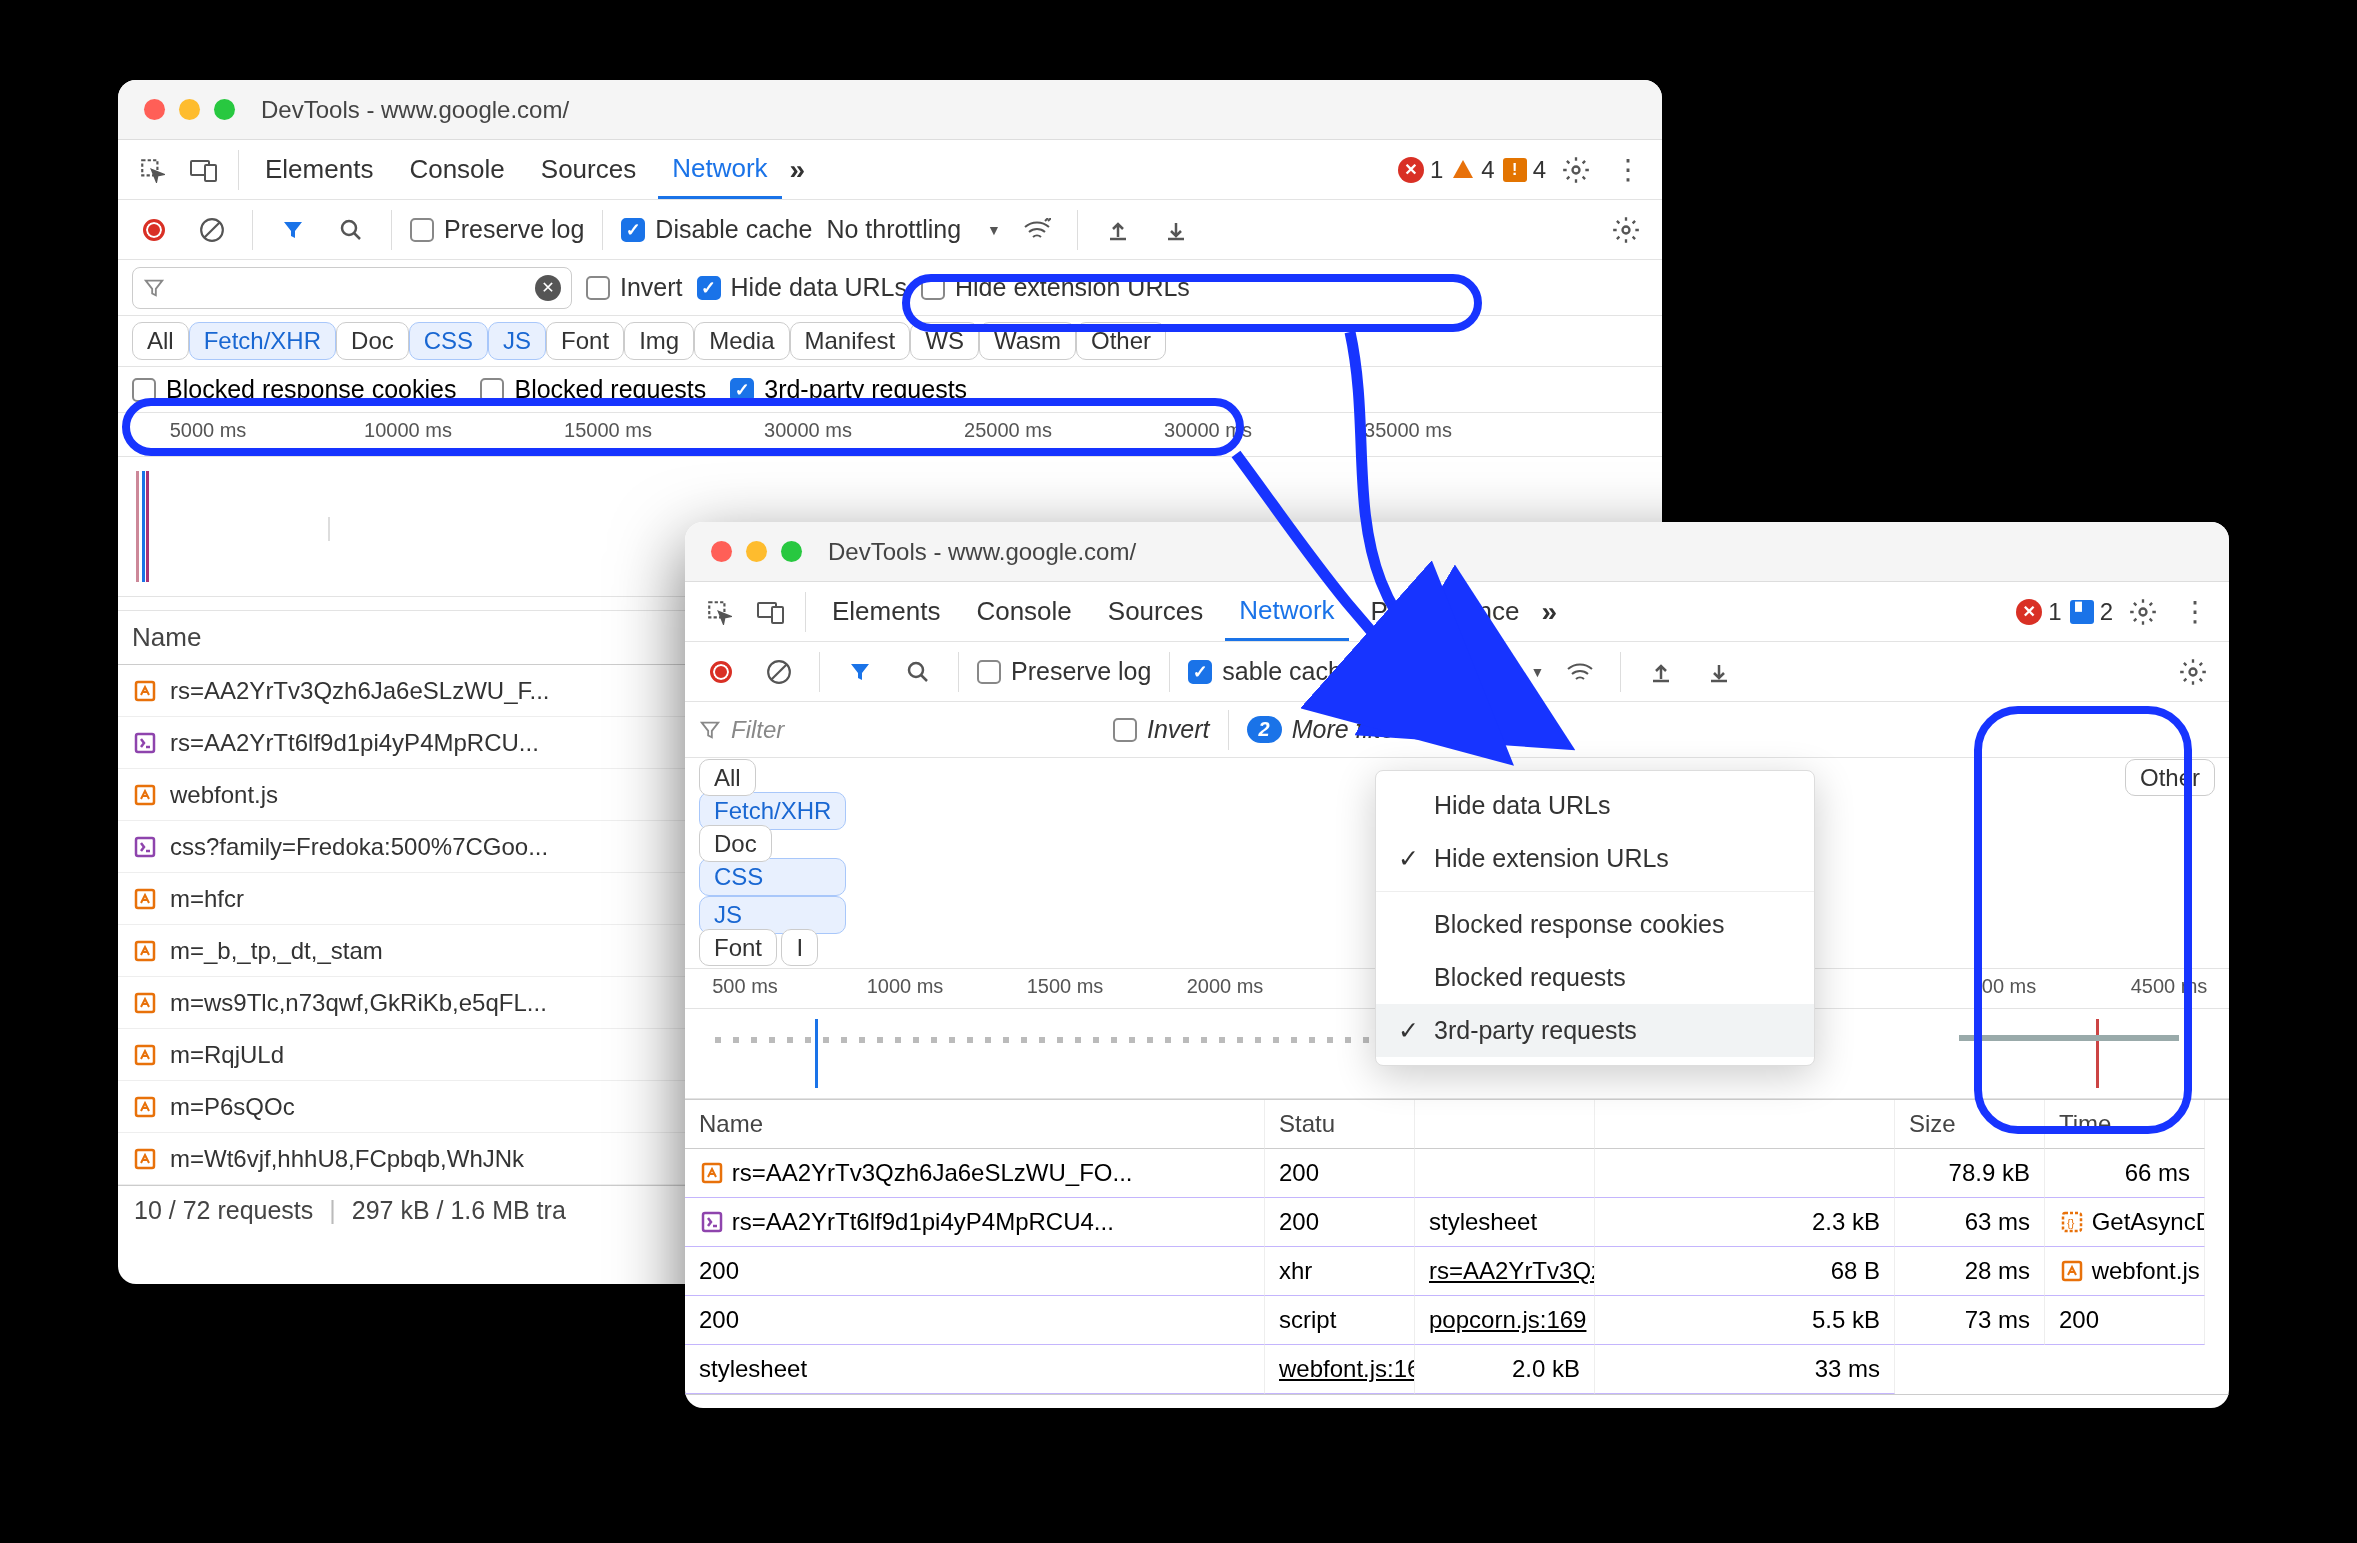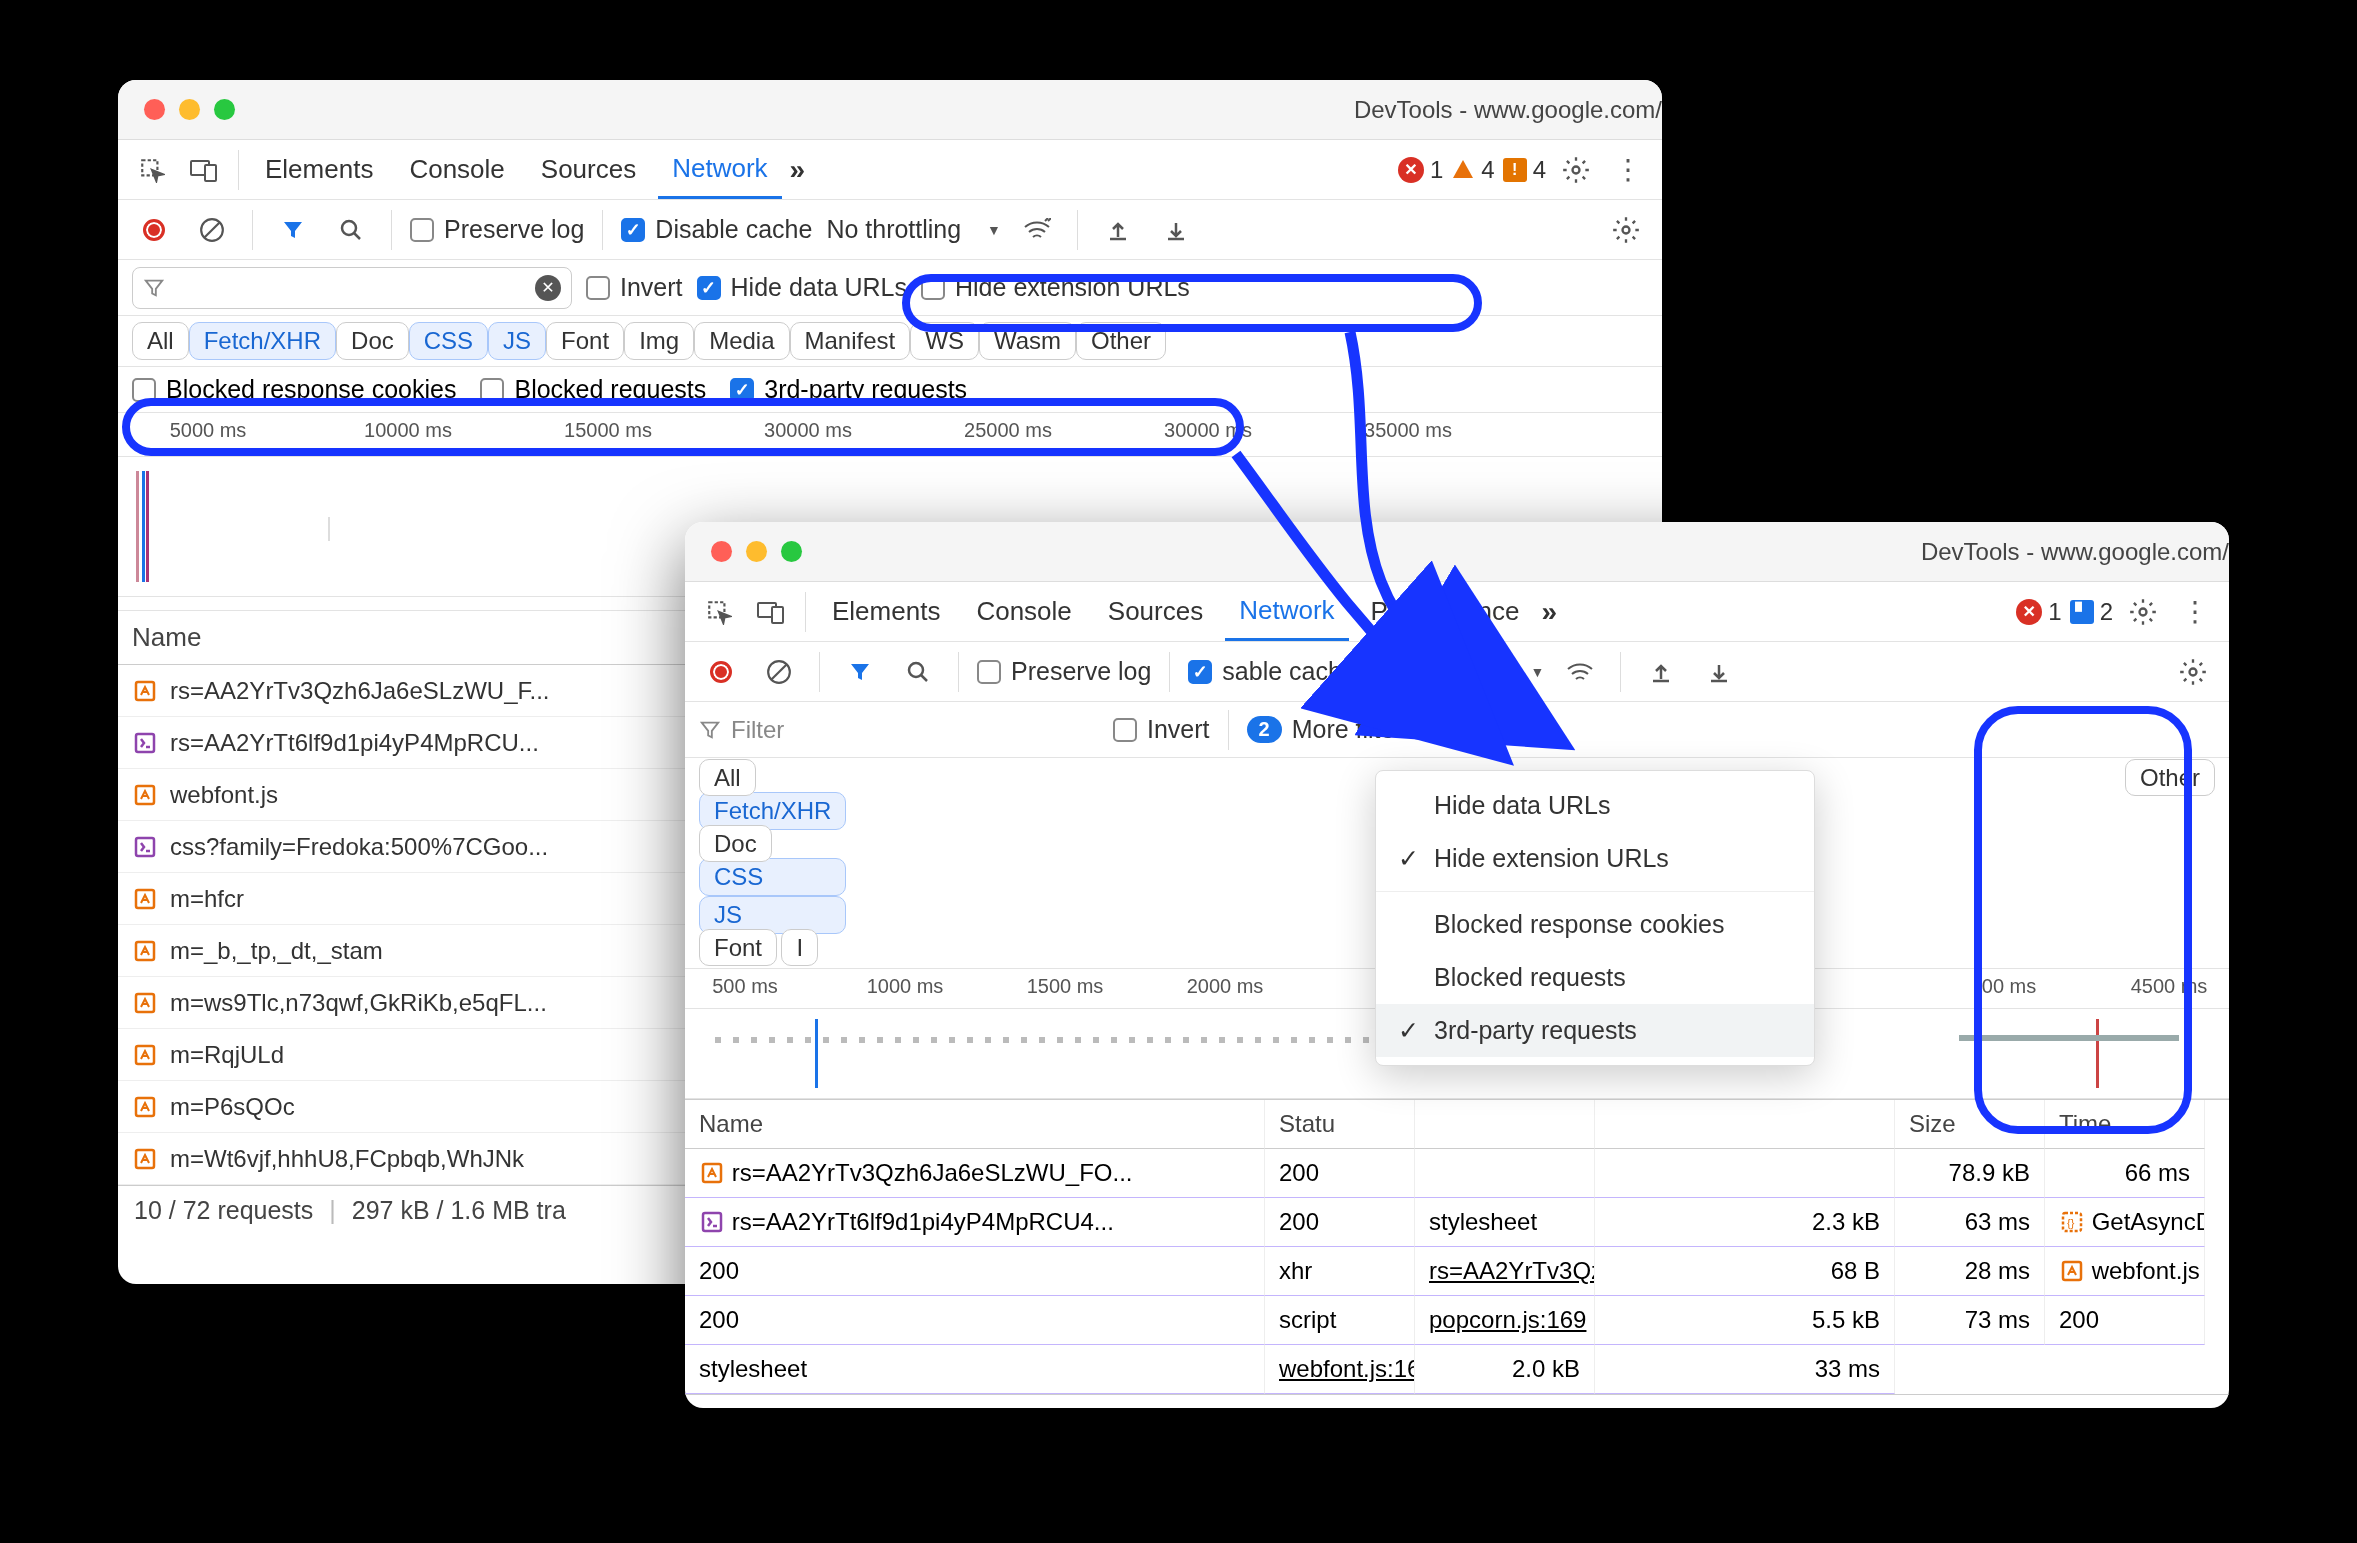--- a/index.html
+++ b/index.html
@@ -2,21 +2,21 @@
 <html><head>
 <meta charset="utf-8">
 <style>
   * { box-sizing: border-box; font-family: -apple-system, BlinkMacSystemFont, "Segoe UI", Helvetica, Arial, sans-serif; }
   body { margin:0; background:#000; width:2357px; height:1543px; position:relative;}
   .window { position:absolute; background:#fff; border-radius:18px; box-shadow:0 24px 70px rgba(0,0,0,.55); overflow:hidden; }
   .titlebar{height:60px;display:flex;align-items:center;background:#f5f5f5;border-bottom:1px solid #ddd;font-size:24px;color:#444;font-weight:500;}
   .dots{display:flex;gap:14px;padding:0 26px;}
   .dot{width:21px;height:21px;border-radius:50%;}
   .red{background:#ff5f57;} .yel{background:#febc2e;} .grn{background:#28c840;}
-  .wtitle{flex:1;text-align:right;}
+  .wtitle{flex:1;text-align:left;padding-right:100px;}
 
   .tabrow{height:60px;display:flex;align-items:center;border-bottom:1px solid #e3e3e3;padding:0 12px;gap:8px;font-size:26px;color:#333;}
   .tabrow .tab{padding:12px 14px;cursor:pointer;}
   .tabrow .tab.active{color:#1a73e8;border-bottom:3px solid #1a73e8; font-weight:500;}
   .icon-btn{width:44px;height:44px;display:flex;align-items:center;justify-content:center;border-radius:6px;color:#555;}
   .spacer{flex:1;}
   .divider{width:1px;height:40px;background:#ddd;margin:0 4px;}
   .chevrons{font-size:28px;color:#333;font-weight:700;}
 
   .badge{display:inline-flex;align-items:center;gap:6px;font-size:24px;}
@@ -467,21 +467,21 @@
       </div>
     <div class="spacer"></div>
     <div class="icon-btn">
         <svg width="28" height="28" viewBox="0 0 24 24" fill="none" stroke="#555" stroke-width="2">
           <circle cx="12" cy="12" r="3"></circle>
           <path d="M12 1v3M12 20v3M4.2 4.2l2.1 2.1M17.7 17.7l2.1 2.1M1 12h3M20 12h3M4.2 19.8l2.1-2.1M17.7 6.3l2.1-2.1"></path>
         </svg>
       </div>
   </div>
 
-  <div class="filterrow" style="padding-right:300px;">
+  <div class="filterrow" style="padding-right:300px;font-style:italic;">
     <div class="small-input" style="width:400px;border:0;">
       <svg width="22" height="22" viewBox="0 0 24 24" fill="none" stroke="#888" stroke-width="2">
           <path d="M3 4h18L14 13v7l-4-2v-5Z"></path>
         </svg>
       <span>Filter</span>
     </div>
     <div class="ck">
         <div class="box"></div>
         <span>Invert</span>
       </div>

